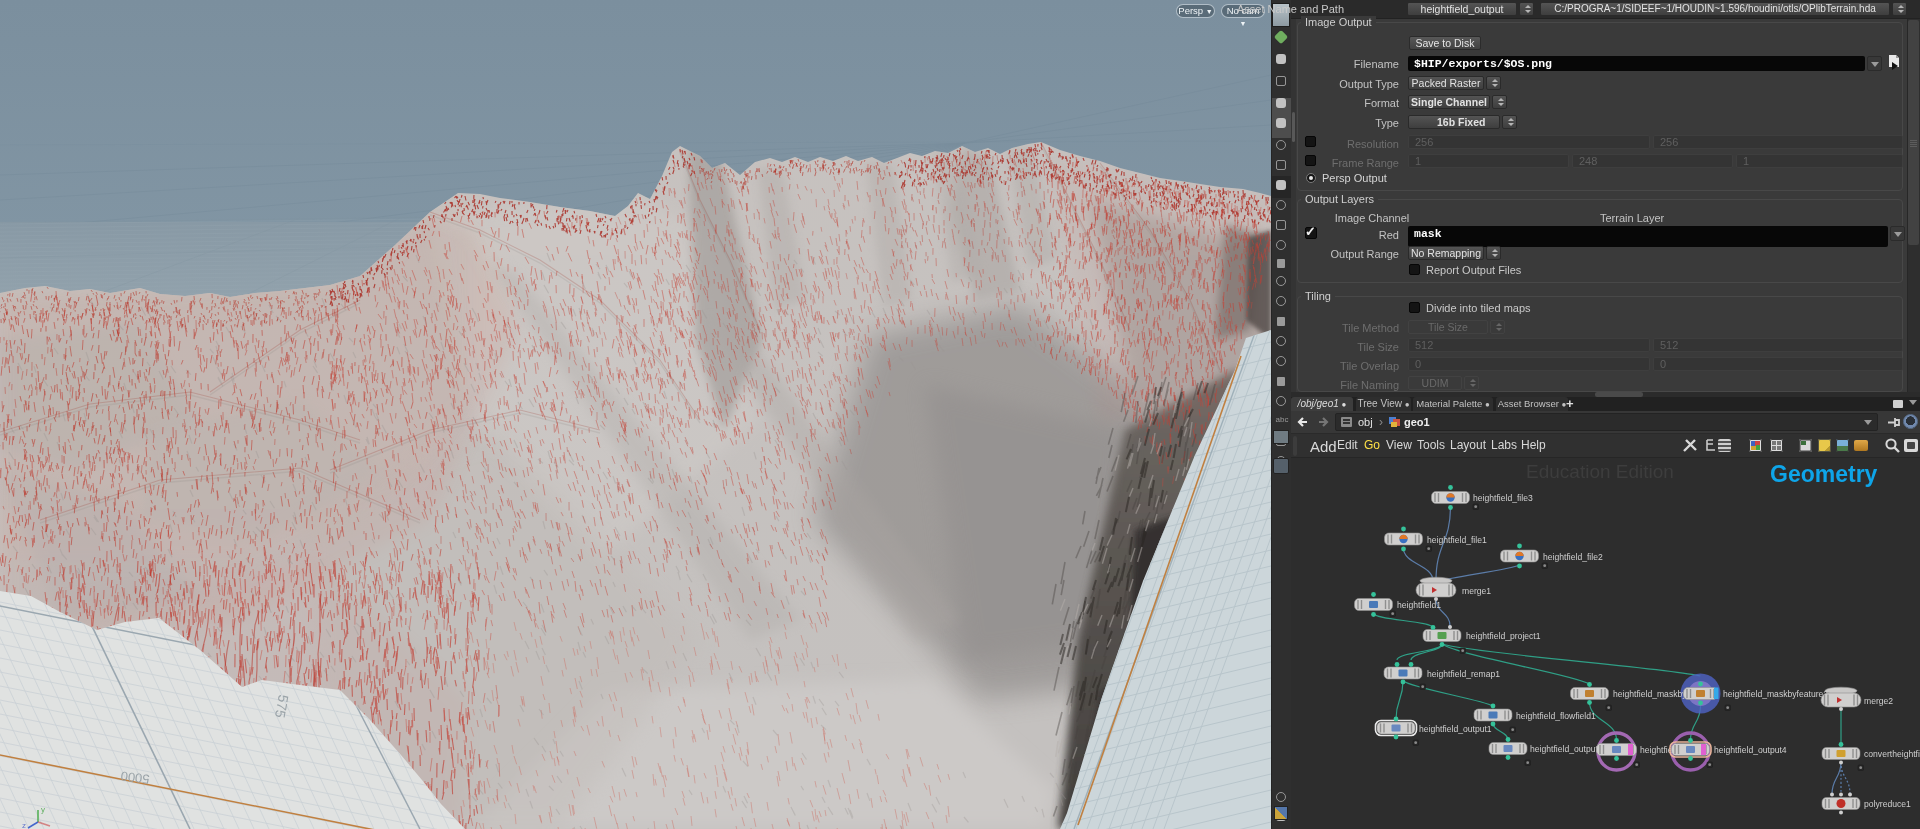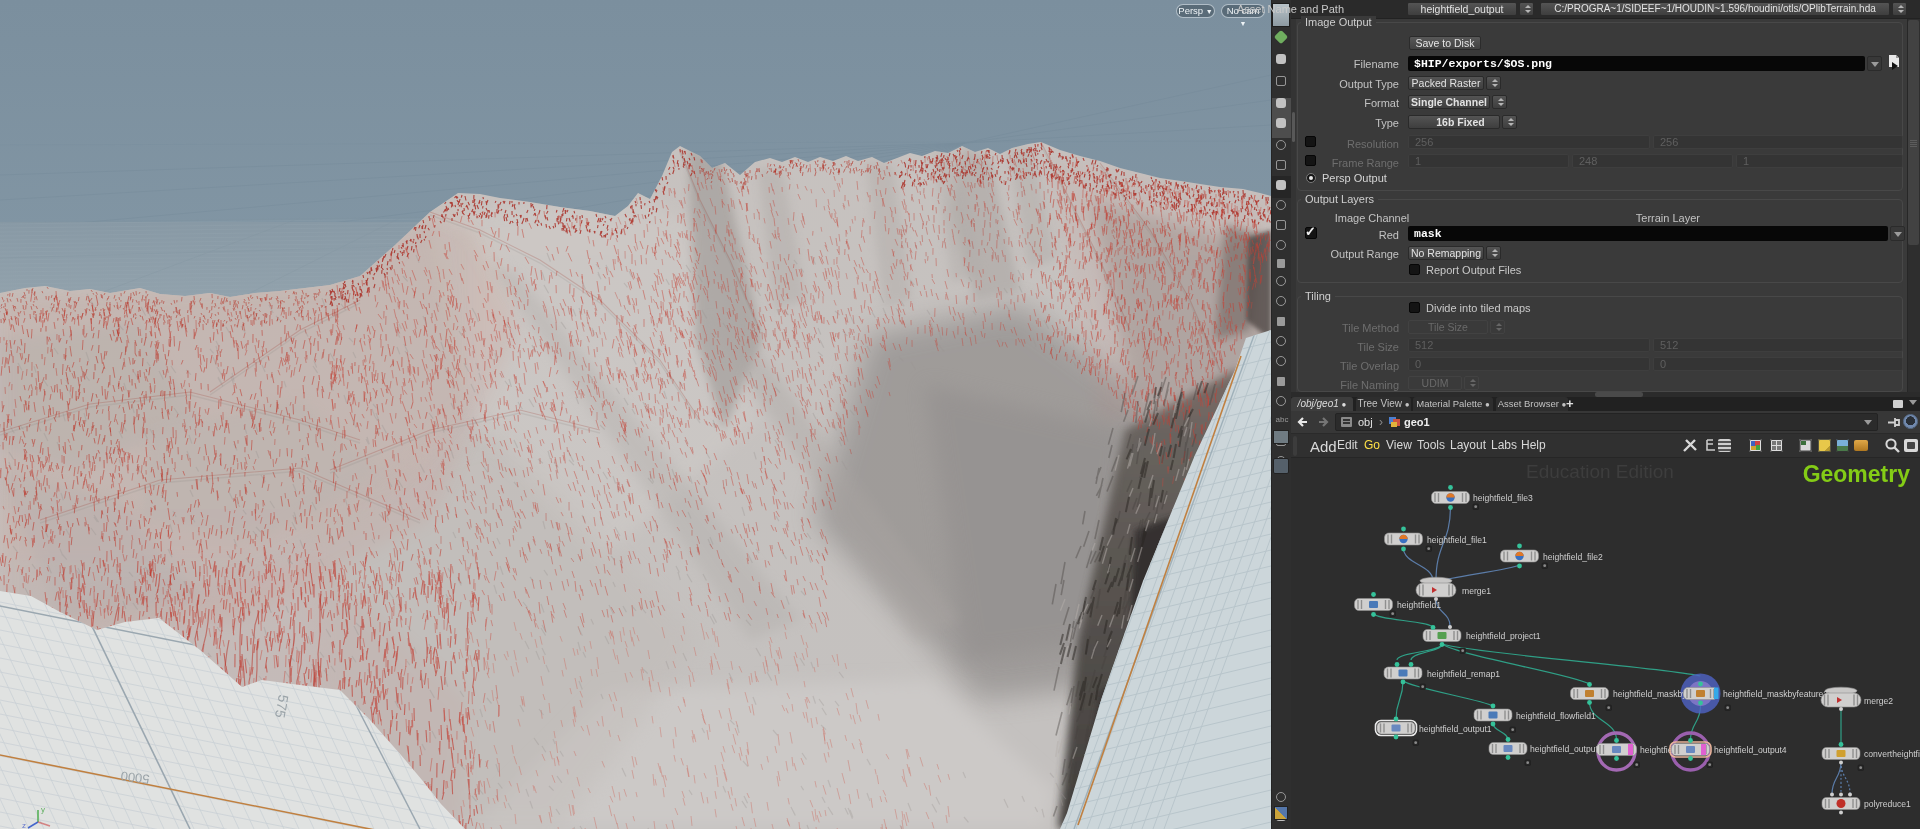--- a/index.html
+++ b/index.html
@@ -464,42 +464,42 @@
     <path d="M10,1 l3,3 h-3 z" fill="#999"></path>
     <path d="M6,8 l6,4 -6,4 z" fill="#111"></path>
   </svg>
 <div class="lbl" style="left:1299px;top:77px;width:100px">Output Type</div>
 <div class="dd" style="left:1408px;top:76px;width:76px;height:14px;line-height:13px">Packed Raster</div>
 <div class="spin" style="left:1486px;top:76px;width:15px;height:14px"></div>
 <div class="lbl" style="left:1299px;top:96px;width:100px">Format</div>
 <div class="dd" style="left:1408px;top:95px;width:82px;height:14px;line-height:13px;font-weight:bold">Single Channel</div>
 <div class="spin" style="left:1492px;top:95px;width:15px;height:14px"></div>
 <div class="lbl" style="left:1299px;top:116px;width:100px">Type</div>
-<div class="dd" style="left:1408px;top:115px;width:92px;height:14px;line-height:13px;font-weight:bold;text-align:center;padding-left:13px">16b Fixed</div>
+<div class="dd" style="left:1408px;top:115px;width:92px;height:14px;line-height:13px;font-weight:bold;text-align:left;padding-left:28px">16b Fixed</div>
 <div class="spin" style="left:1502px;top:115px;width:15px;height:14px"></div>
 <div class="cb" style="left:1305px;top:136px;width:11px;height:11px"></div>
 <div class="dlbl" style="left:1299px;top:137px;width:100px">Resolution</div>
 <div class="df" style="left:1408px;top:135px;width:242px;height:14px">256</div>
 <div class="df" style="left:1653px;top:135px;width:250px;height:14px">256</div>
 <div class="cb" style="left:1305px;top:155px;width:11px;height:11px"></div>
 <div class="dlbl" style="left:1299px;top:156px;width:100px">Frame Range</div>
 <div class="df" style="left:1408px;top:154px;width:161px;height:14px">1</div>
 <div class="df" style="left:1572px;top:154px;width:161px;height:14px">248</div>
 <div class="df" style="left:1736px;top:154px;width:167px;height:14px">1</div>
 <div class="abs" style="left:1306px;top:173px;width:10px;height:10px;border-radius:50%;background:#161616;border:1px solid #7a7a7a"></div>
 <div class="abs" style="left:1309px;top:176px;width:4px;height:4px;border-radius:50%;background:#e8e8e8"></div>
 <div class="abs" style="left:1322px;top:172px;color:#d5d5d5;font-size:11px">Persp Output</div>
 <div class="grp" style="left:1297px;top:199px;width:606px;height:84px"></div>
 <div class="gt" style="left:1301px;top:193px">Output Layers</div>
 <div class="abs" style="left:1322px;top:212px;width:100px;color:#c3c3c3;font-size:11px;text-align:center">Image Channel</div>
-<div class="abs" style="left:1600px;top:212px;width:100px;color:#c3c3c3;font-size:11px;text-align:right">Terrain Layer</div>
+<div class="abs" style="left:1600px;top:212px;width:100px;color:#c3c3c3;font-size:11px;text-align:left">Terrain Layer</div>
 <div class="cb" style="left:1305px;top:227px;width:12px;height:12px"></div>
 <div class="abs" style="left:1305px;top:224px;width:14px;height:14px;color:#f0f0f0;font-size:13px;font-weight:bold">✓</div>
 <div class="lbl" style="left:1299px;top:228px;width:100px">Red</div>
-<div class="tf" style="left:1408px;top:226px;width:480px;height:15px">mask</div>
+<div class="tf" style="left:1408px;top:226px;width:480px;height:21px">mask</div>
 <div class="arrbox" style="left:1890px;top:226px;width:15px;height:15px"></div>
 <div class="lbl" style="left:1299px;top:247px;width:100px">Output Range</div>
 <div class="dd" style="left:1408px;top:246px;width:76px;height:14px;line-height:13px">No Remapping</div>
 <div class="spin" style="left:1486px;top:246px;width:15px;height:14px"></div>
 <div class="cb" style="left:1409px;top:264px;width:11px;height:11px"></div>
 <div class="abs" style="left:1426px;top:264px;color:#c9c9c9;font-size:11px">Report Output Files</div>
 <div class="grp" style="left:1297px;top:296px;width:606px;height:96px"></div>
 <div class="gt" style="left:1301px;top:290px">Tiling</div>
 <div class="cb" style="left:1409px;top:302px;width:11px;height:11px"></div>
 <div class="abs" style="left:1426px;top:302px;color:#c9c9c9;font-size:11px">Divide into tiled maps</div>
@@ -584,21 +584,21 @@
 <div class="ico" style="left:1854px;top:440px;width:14px;height:11px;background:linear-gradient(#e0a848,#b07820);border-radius:2px"></div>
 <svg class="abs" style="left:1884px;top:437px" width="17" height="17">
     <circle cx="7" cy="7" r="4.6" stroke="#d8d8d8" stroke-width="2" fill="none"></circle>
     <path d="M10.5,10.5 L15,15" stroke="#d8d8d8" stroke-width="2.4"></path>
   </svg>
 <div class="abs" style="left:1904px;top:439px;width:14px;height:13px;background:#d8d8d8;border-radius:2px">
     <div style="position:absolute;left:3px;top:3px;width:8px;height:7px;background:#444;border-radius:1px"></div>
   </div>
 <div class="abs" style="left:1291px;top:458px;width:629px;height:371px;background:#2d2d2d"></div>
 <div class="abs" style="left:1455px;top:461px;width:290px;color:#3d3d3d;font-size:19px;text-align:center">Education Edition</div>
-<div class="abs" style="left:1770px;top:461px;width:140px;color:#84cc16;font-size:23px;font-weight:bold;text-align:right">Geometry</div>
+<div class="abs" style="left:1770px;top:461px;width:140px;color:#0ea5e9;font-size:23px;font-weight:bold;text-align:left">Geometry</div>
 <svg class="abs" style="left:1291px;top:458px" width="629" height="371" viewBox="0 0 629 371">
     <path d="M159.5,48.0 C159.5,85.5 145.0,85.5 145.0,123.0" stroke="#5b7ca8" stroke-width="1.2" fill="none"></path>
     <path d="M112.5,90.0 C112.5,106.5 142.0,106.5 142.0,123.0" stroke="#5b7ca8" stroke-width="1.2" fill="none"></path>
     <path d="M228.5,107.0 C219.1,111.8 159.4,119.0 150.0,123.0" stroke="#5b7ca8" stroke-width="1.2" fill="none"></path>
     <path d="M145.0,141.0 C145.0,154.5 159.0,154.5 159.0,168.0" stroke="#5b7ca8" stroke-width="1.2" fill="none"></path>
     <path d="M82.5,155.0 C82.5,162.5 142.0,162.5 142.0,170.0" stroke="#2f9f86" stroke-width="1.2" fill="none"></path>
     <path d="M151.0,186.0 C151.0,194.0 106.0,194.0 106.0,202.0" stroke="#2f9f86" stroke-width="1.2" fill="none"></path>
     <path d="M151.0,186.0 C151.0,194.0 120.0,194.0 120.0,202.0" stroke="#2f9f86" stroke-width="1.2" fill="none"></path>
     <path d="M151.0,186.0 C168.7,198.0 280.8,216.0 298.5,226.0" stroke="#2f9f86" stroke-width="1.2" fill="none"></path>
     <path d="M151.0,186.0 C182.0,195.6 378.5,210.0 409.5,218.0" stroke="#2f9f86" stroke-width="1.2" fill="none"></path>

